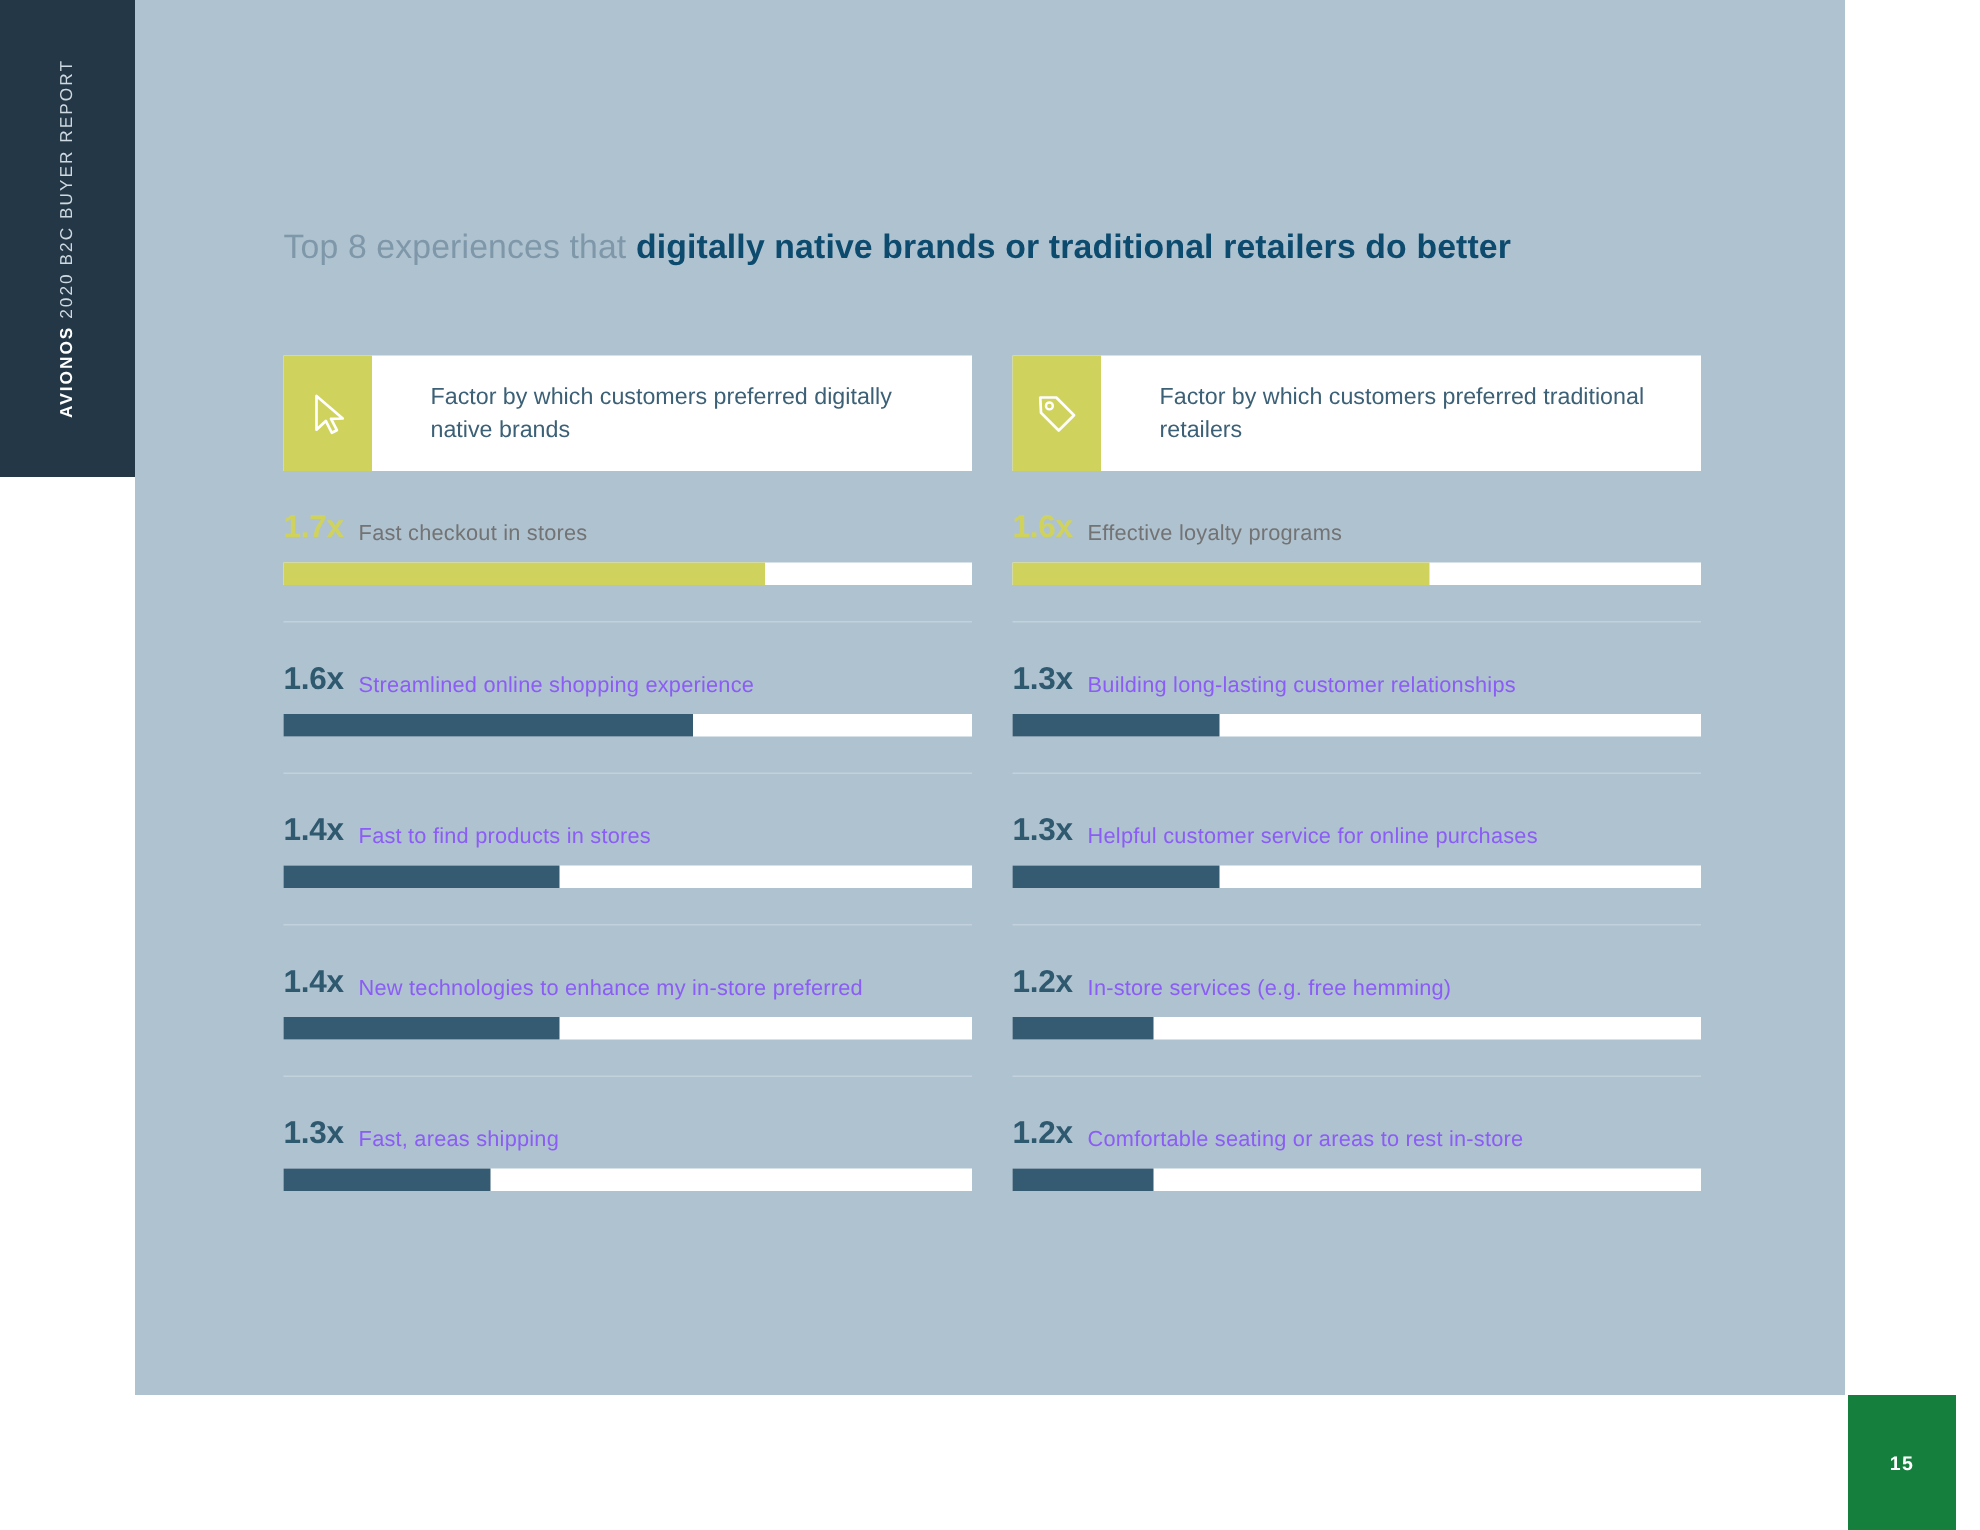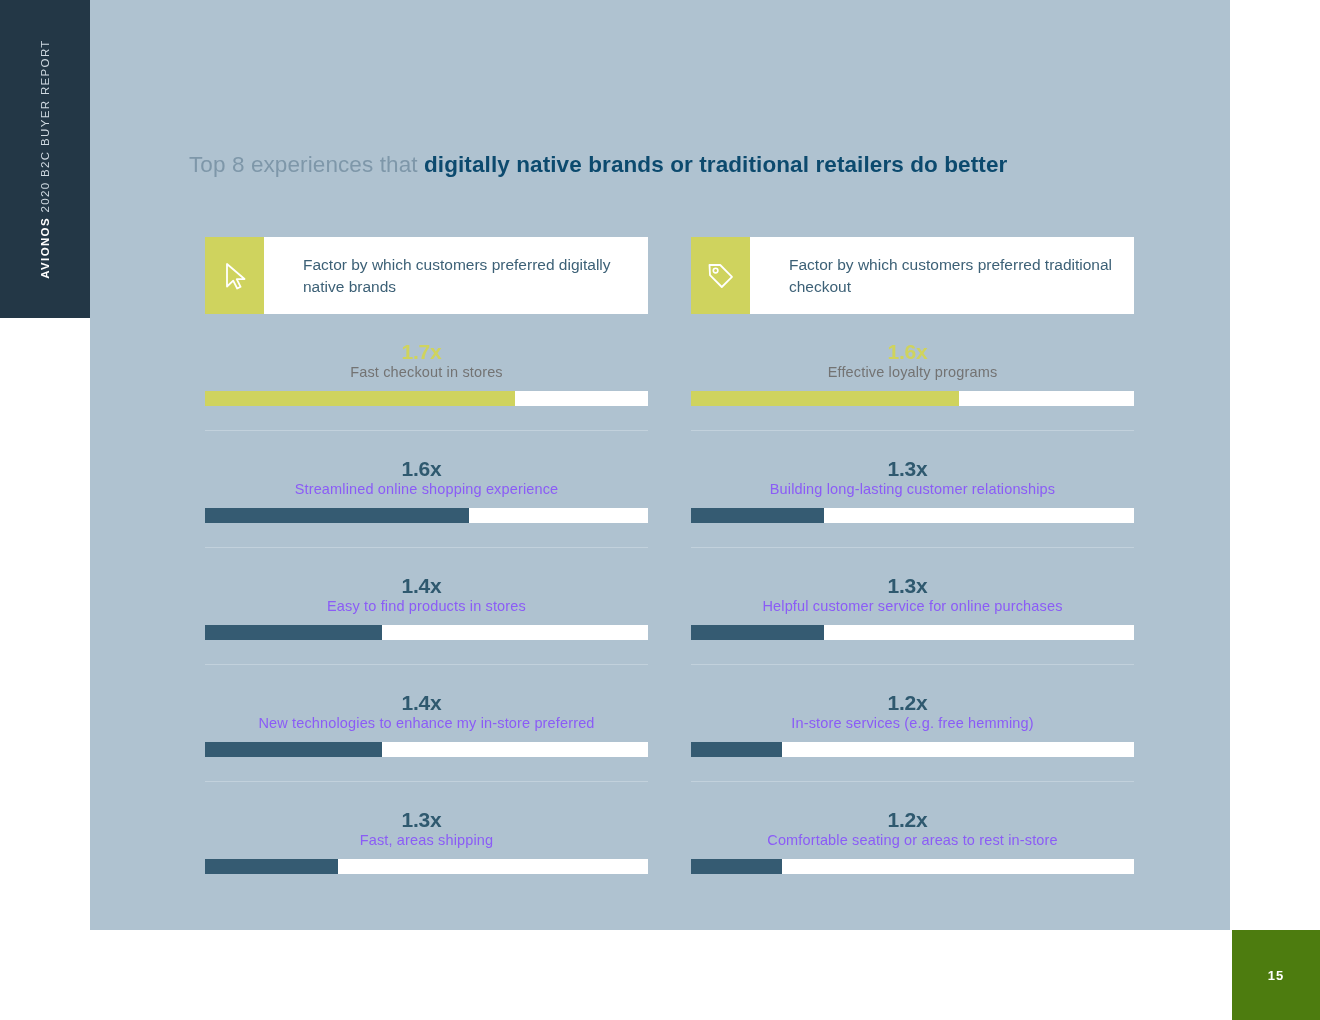--- a/index.html
+++ b/index.html
@@ -35,22 +35,22 @@
     color:#e8edf1;
     font-size:11.5px;
     letter-spacing:1.35px;
   }
   .side-rail-text .brand { font-weight:bold; color:#ffffff; }
   .side-rail-text .sub   { font-weight:normal; color:#cfd9e1; }
 
   
   .page-num {
     position:absolute; left:1232px; top:930px;
-    width:88px; height:90px;
-    background:#4d7c0f;
+    width:72px; height:90px;
+    background:#15803d;
     display:flex; align-items:center; justify-content:center;
   }
   .page-num span {
     color:#ffffff; font-size:13px; font-weight:bold; letter-spacing:1px;
   }
 
   
   .headline {
     position:absolute; left:189px; top:152px;
     width:960px;
@@ -61,21 +61,21 @@
   }
   .headline .strong { color:#0c4a6e; font-weight:bold; }
 
   
   .columns {
     position:absolute; left:189px; top:237px;
     width:945px;
     display:flex;
     gap:27px;
   }
-  .column { width:459px;margin-left:16px; }
+  .column { width:459px; }
 
   
   .card-head {
     display:flex; align-items:stretch;
     height:77px;
     background:#ffffff;
     margin-bottom:22px;
   }
   .card-icon {
     width:59px; min-width:59px;
@@ -91,24 +91,23 @@
     line-height:1.42;
     color:#3C6076;
   }
 
   
   .rows { display:flex; flex-direction:column; }
   .row { padding-top:4px; }
   .row + .row { border-top:1.5px solid #C2D1DC; margin-top:24px; padding-top:26px; }
 
   .row-label {
-    display:flex; align-items:center;
+    display:flex; align-items:flex-end;
     margin-bottom:11px;
     white-space:nowrap;
-    flex-direction:column;
   }
   .row-value {
     font-size:21px; font-weight:bold;
     color:#2F596F;
     letter-spacing:-0.2px;
     margin-right:10px;
   }
   .row-text {
     font-size:14.5px;
     color:#8b5cf6;
@@ -173,21 +172,21 @@
             <span class="row-value">1.6x</span>
             <span class="row-text">Streamlined online shopping experience</span>
           </div>
           <div class="bar-track">
             <div class="bar-fill" style="width: 59.5%;"></div>
           </div>
         </div>
         <div class="row">
           <div class="row-label">
             <span class="row-value">1.4x</span>
-            <span class="row-text">Easy to find products in stores</span>
+            <span class="row-text">Fast to find products in stores</span>
           </div>
           <div class="bar-track">
             <div class="bar-fill" style="width: 40%;"></div>
           </div>
         </div>
         <div class="row">
           <div class="row-label">
             <span class="row-value">1.4x</span>
             <span class="row-text">New technologies to enhance my in-store preferred</span>
           </div>
@@ -208,21 +207,21 @@
     </div>
 
     <div class="column">
       <div class="card-head">
         <div class="card-icon">
           <svg width="30" height="30" viewBox="0 0 30 30" fill="none">
             <path d="M3.5 4 L14.2 4 L26 15.8 L15.8 26 L4 14.2 Z" stroke="#ffffff" stroke-width="1.8" stroke-linejoin="round" fill="none"></path>
             <circle cx="9.6" cy="9.6" r="2.3" stroke="#ffffff" stroke-width="1.6" fill="none"></circle>
           </svg>
         </div>
-        <div class="card-title">Factor by which customers preferred traditional checkout</div>
+        <div class="card-title">Factor by which customers preferred traditional retailers</div>
       </div>
 
       <div class="rows">
         <div class="row highlight">
           <div class="row-label">
             <span class="row-value">1.6x</span>
             <span class="row-text">Effective loyalty programs</span>
           </div>
           <div class="bar-track">
             <div class="bar-fill" style="width: 60.5%;"></div>

